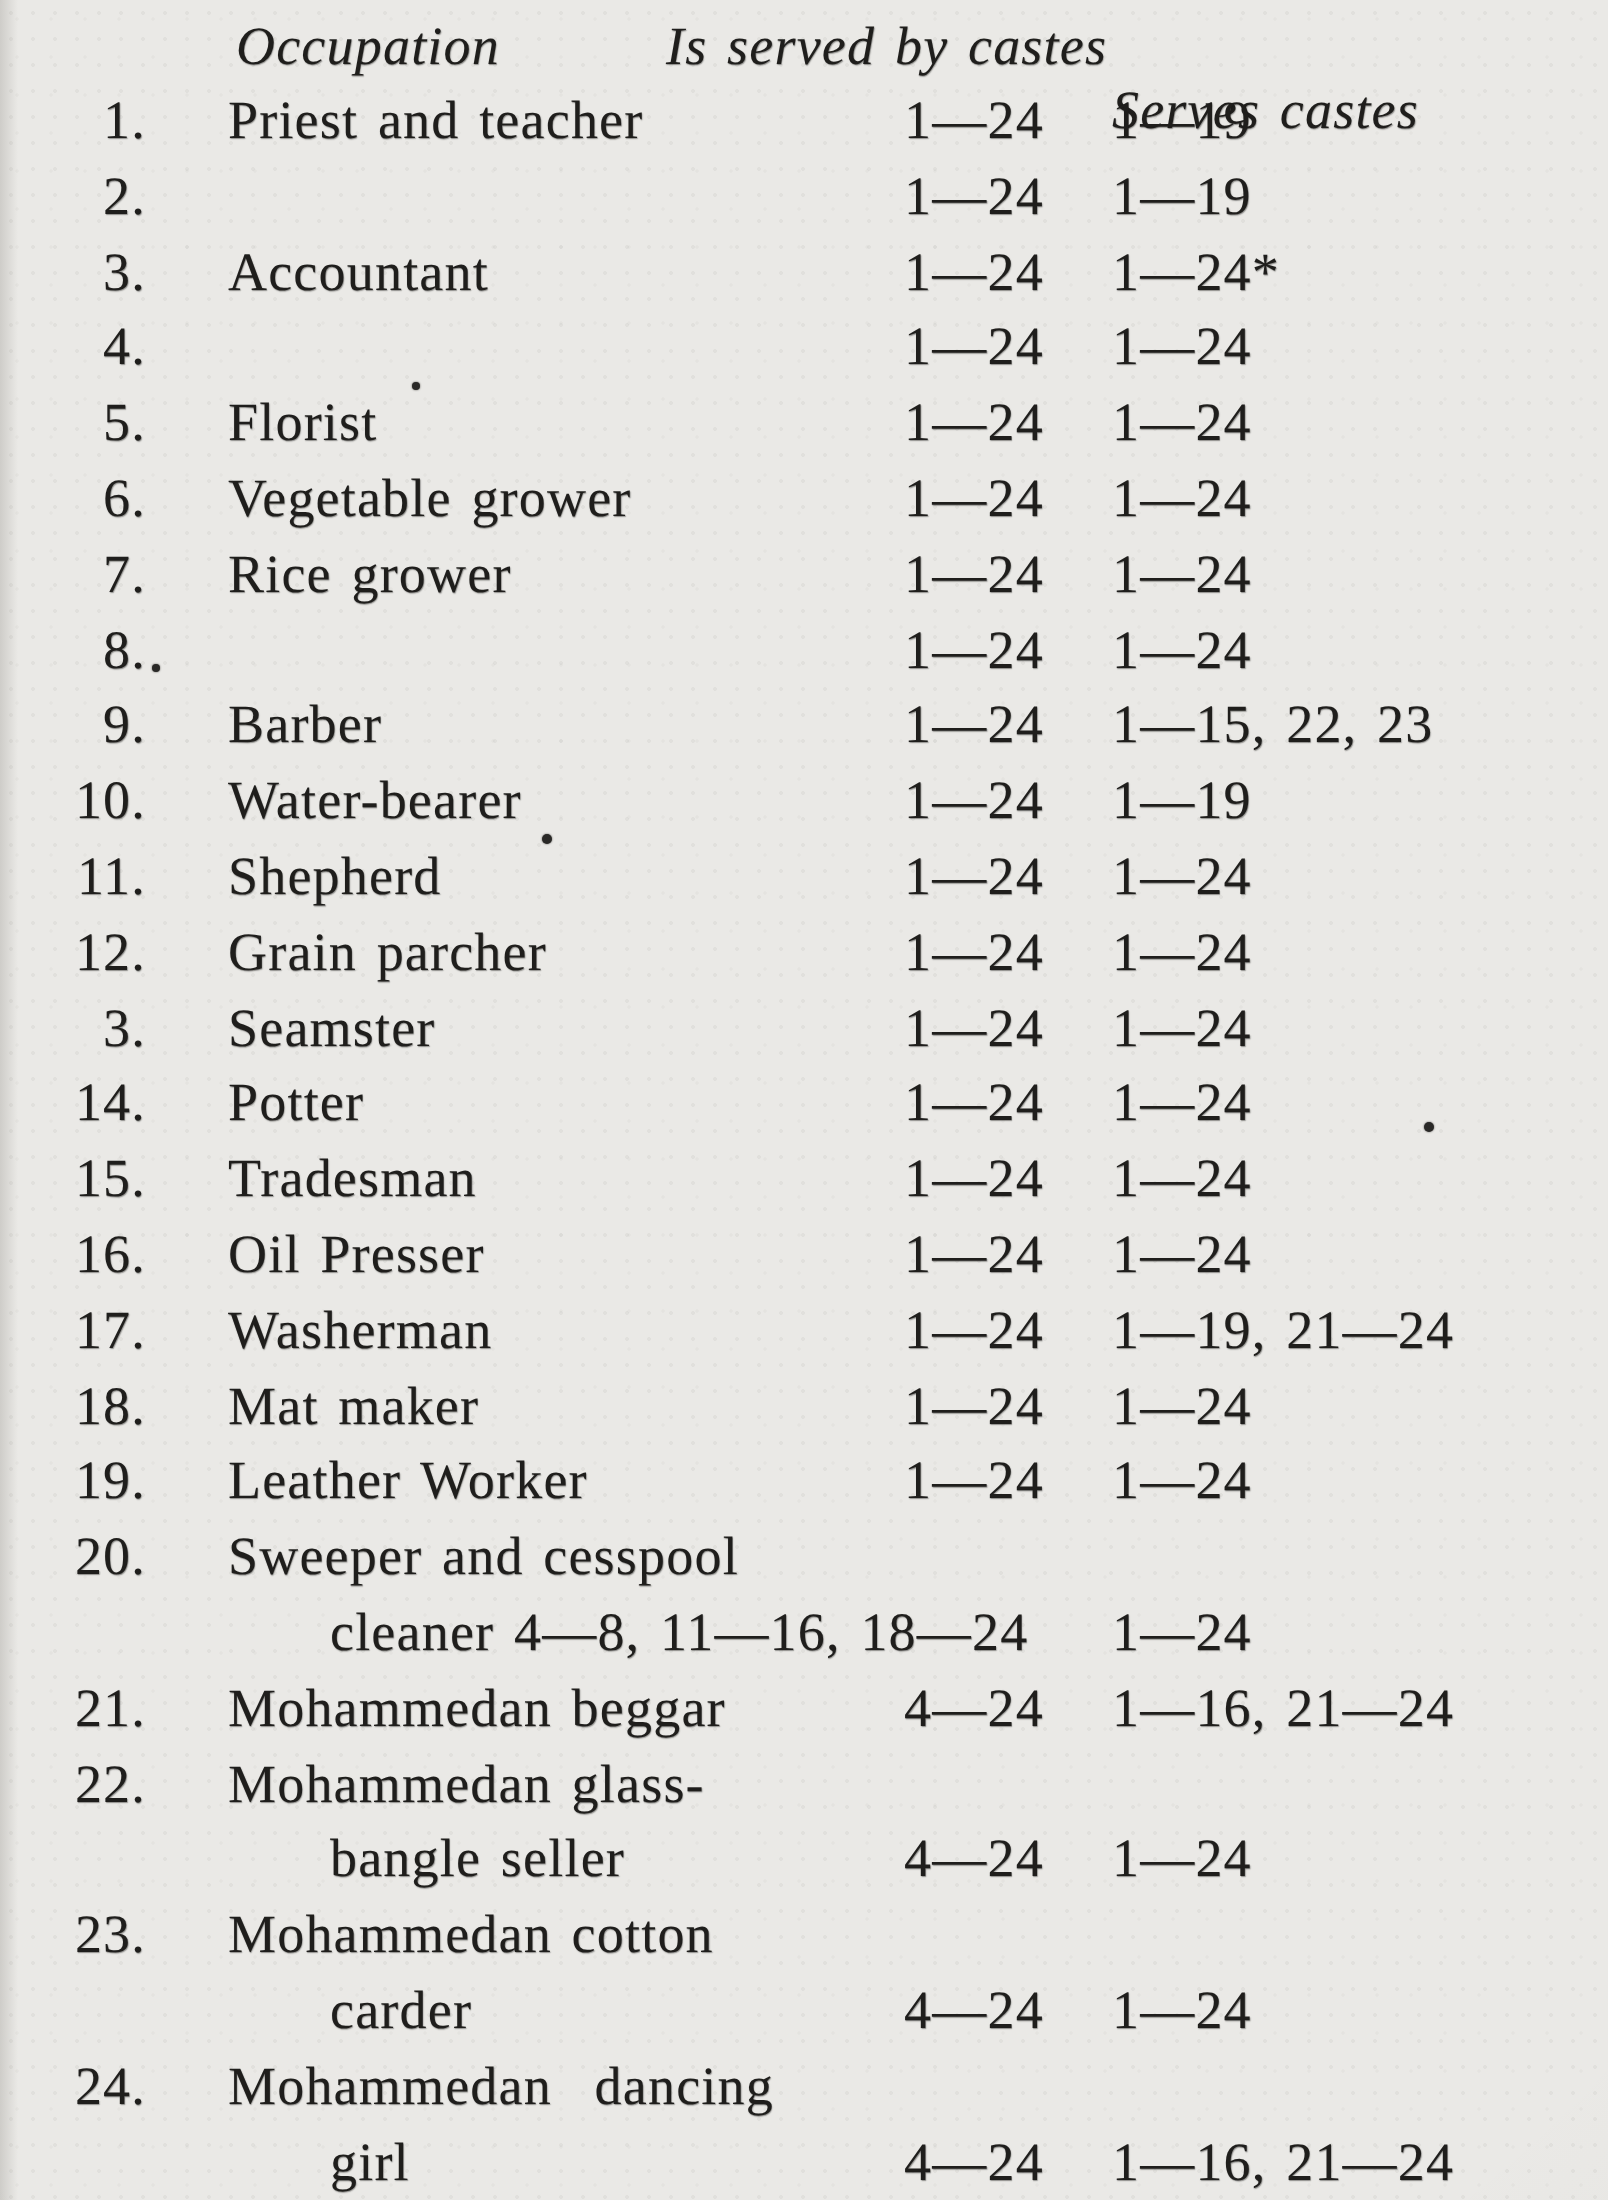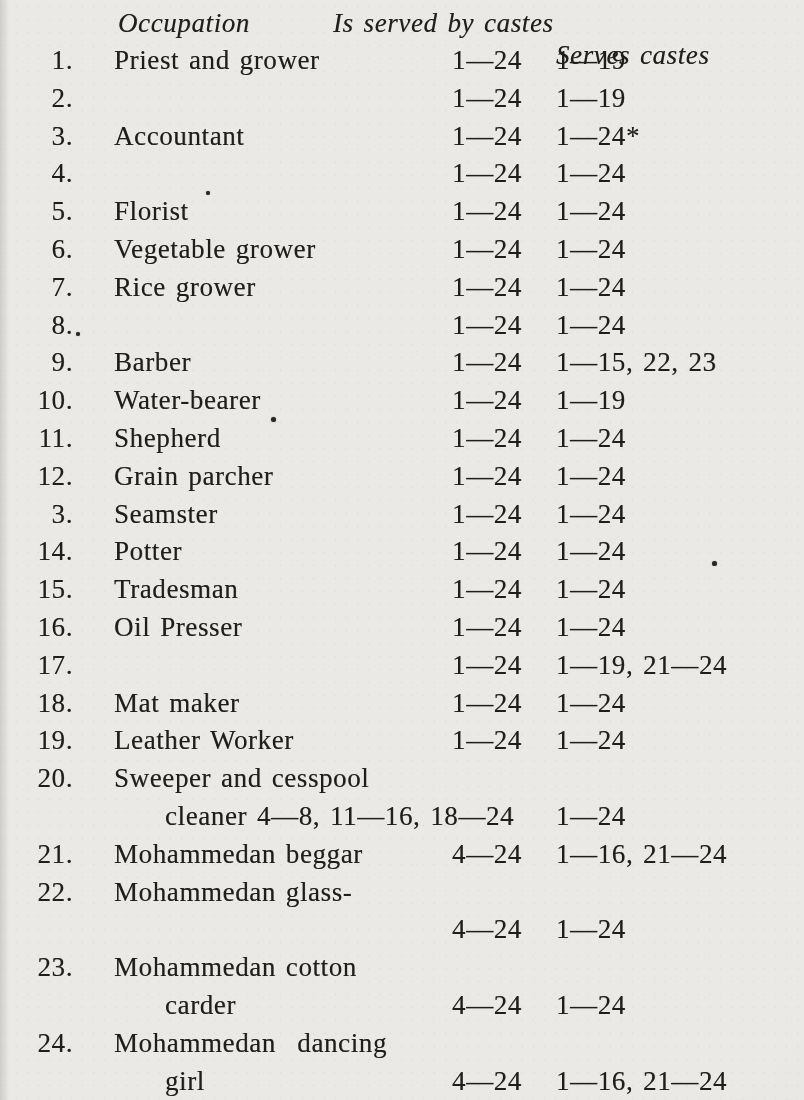--- a/index.html
+++ b/index.html
@@ -76,21 +76,21 @@
 
     <div class="line line-header">
       <span class="h-occ">Occupation</span>
       <span class="h-served">Is served by castes</span>
       <span class="h-serves">Serves castes</span>
     </div>
 
     <div id="rows">
         <div class="line">
           <span class="c-num">1.</span>
-          <span class="c-occ">Priest and grower</span>
+          <span class="c-occ">Priest and teacher</span>
           <span class="c-served">1—24</span>
           <span class="c-serves">1—19</span>
         </div>
         <div class="line">
           <span class="c-num">2.</span>
           <span class="c-served">1—24</span>
           <span class="c-serves">1—19</span>
         </div>
         <div class="line">
           <span class="c-num">3.</span>
@@ -169,20 +169,21 @@
           <span class="c-serves">1—24</span>
         </div>
         <div class="line">
           <span class="c-num">16.</span>
           <span class="c-occ">Oil Presser</span>
           <span class="c-served">1—24</span>
           <span class="c-serves">1—24</span>
         </div>
         <div class="line">
           <span class="c-num">17.</span>
+          <span class="c-occ">Washerman</span>
           <span class="c-served">1—24</span>
           <span class="c-serves">1—19, 21—24</span>
         </div>
         <div class="line">
           <span class="c-num">18.</span>
           <span class="c-occ">Mat maker</span>
           <span class="c-served">1—24</span>
           <span class="c-serves">1—24</span>
         </div>
         <div class="line">
@@ -203,20 +204,21 @@
           <span class="c-num">21.</span>
           <span class="c-occ">Mohammedan beggar</span>
           <span class="c-served">4—24</span>
           <span class="c-serves">1—16, 21—24</span>
         </div>
         <div class="line">
           <span class="c-num">22.</span>
           <span class="c-occ">Mohammedan glass-</span>
         </div>
         <div class="line">
+          <span class="c-occ indent">bangle seller</span>
           <span class="c-served">4—24</span>
           <span class="c-serves">1—24</span>
         </div>
         <div class="line">
           <span class="c-num">23.</span>
           <span class="c-occ">Mohammedan cotton</span>
         </div>
         <div class="line">
           <span class="c-occ indent">carder</span>
           <span class="c-served">4—24</span>

